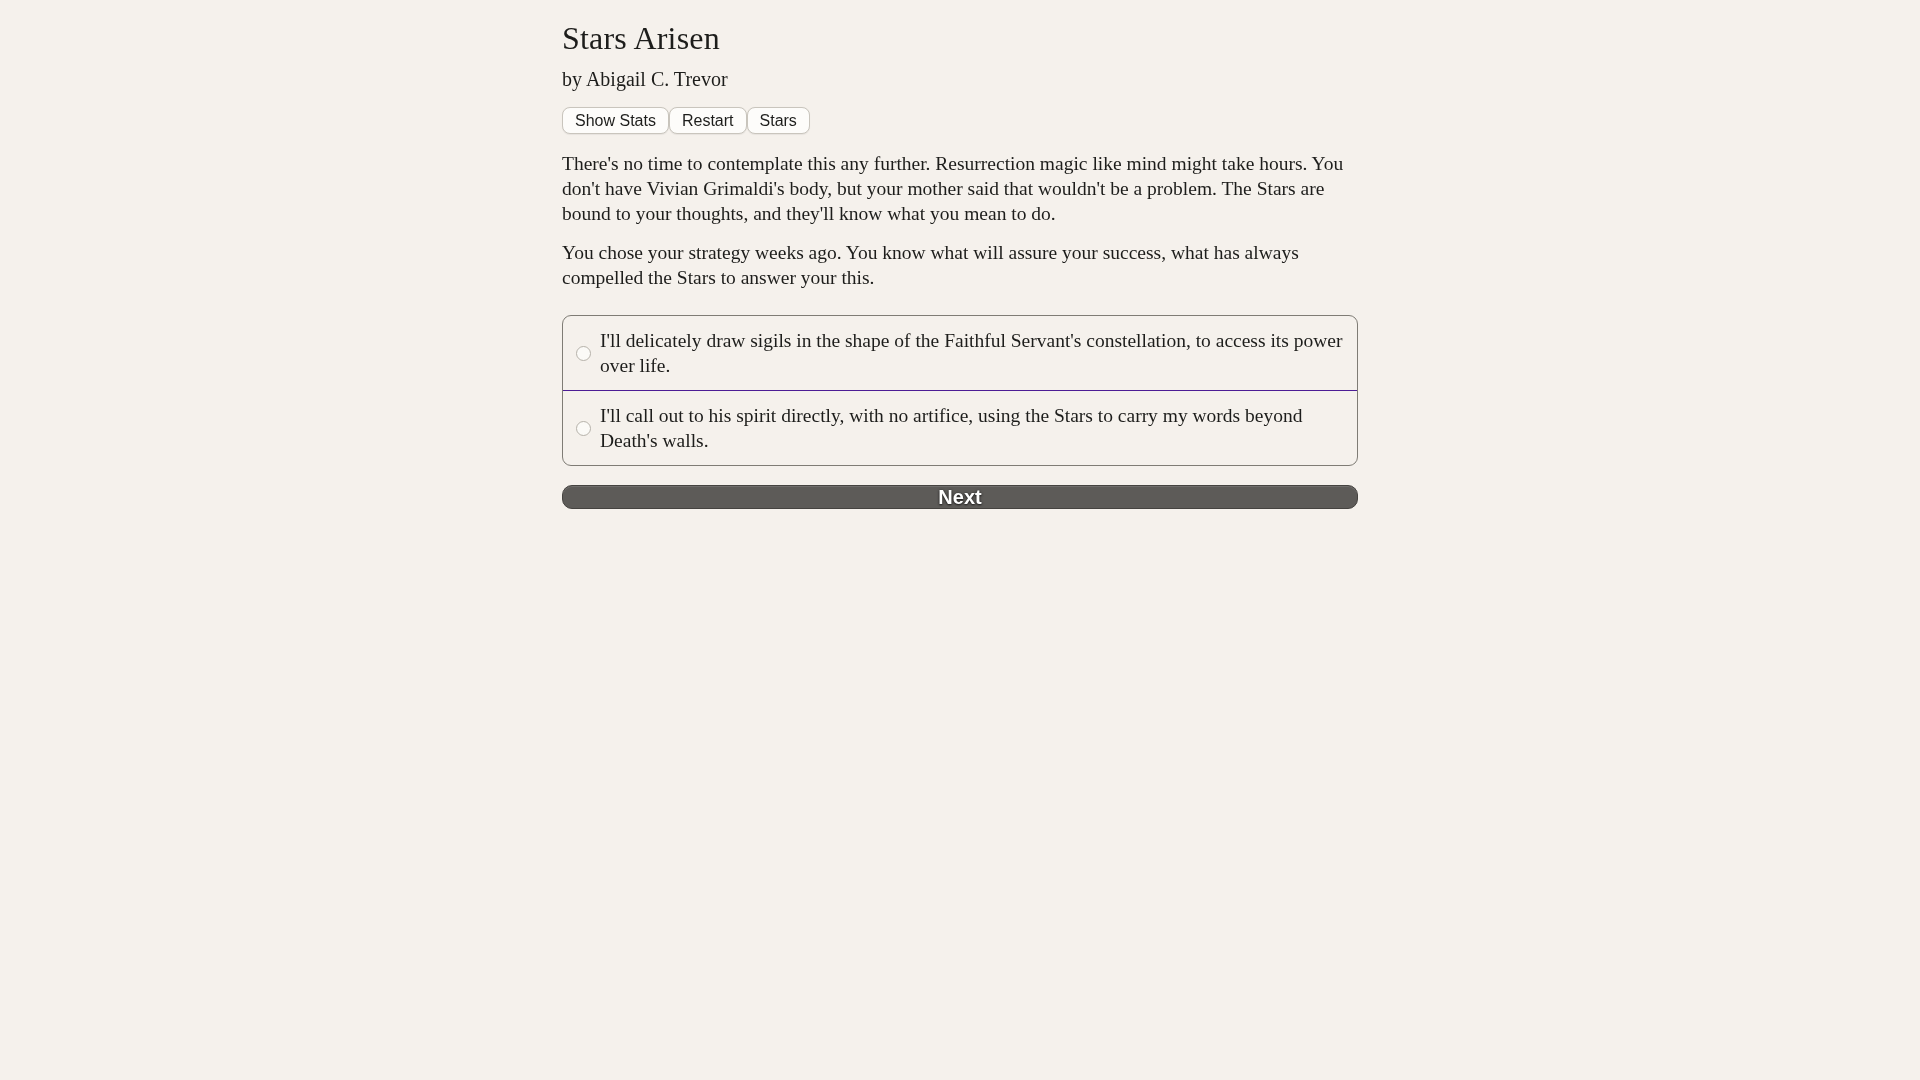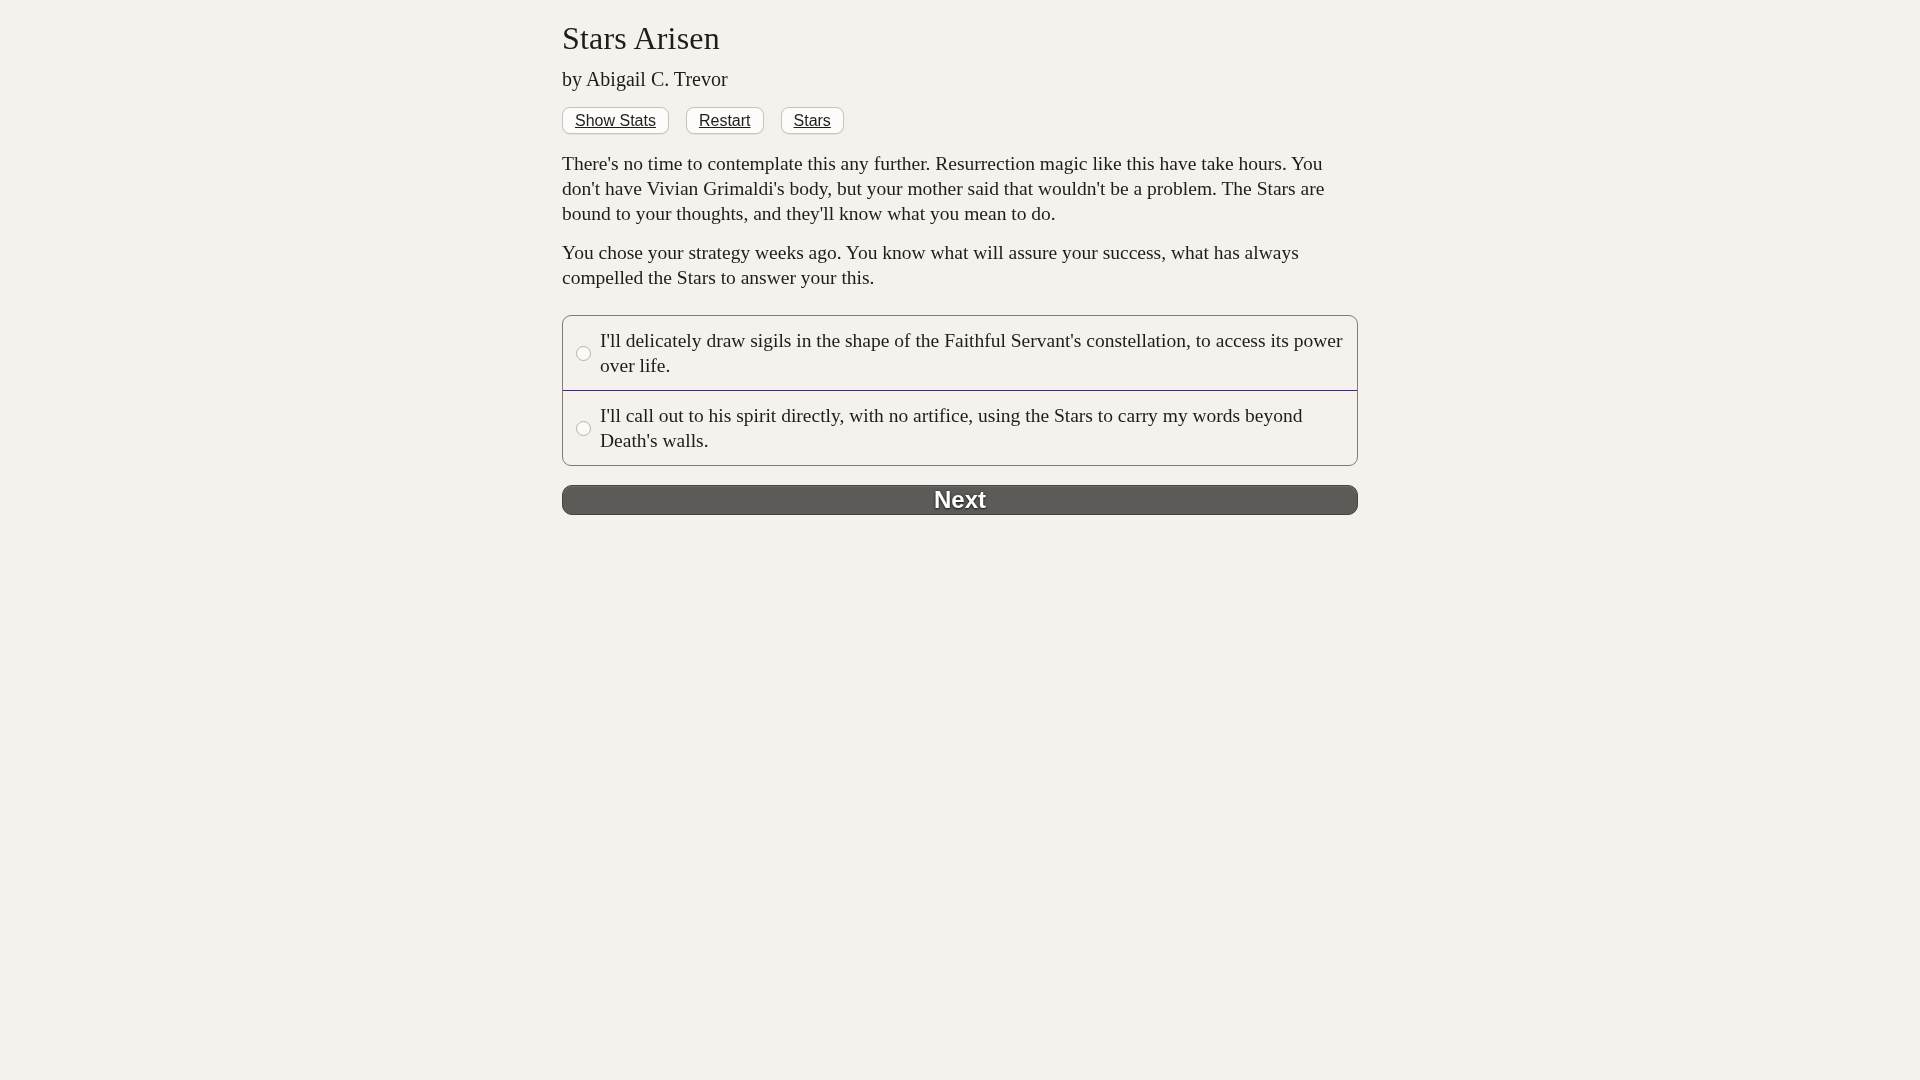--- a/index.html
+++ b/index.html
@@ -24,23 +24,21 @@
   }
   .game-author {
     font-family: "Liberation Serif", serif;
     font-size: 20px;
     font-weight: 400;
     line-height: 26px;
     margin-top: 12px;
   }
   .toolbar {
     display: flex;
-    gap: 17px;
     margin-top: 15px;
-    text-decoration: underline;
   }
   .toolbar button {
     font-family: "Liberation Sans", sans-serif;
     font-size: 16px;
     font-weight: 500;
     color: #1d1d1b;
     background: #fdfcfa;
     border: 1px solid #c9c5bd;
     border-radius: 8px;
     height: 27px;
@@ -96,28 +94,28 @@
   .choice-label {
     font-size: 19.5px;
     line-height: 25px;
     padding: 12px 0;
   }
   .next-button {
     display: flex;
     align-items: center;
     justify-content: center;
     width: 100%;
-    height: 30px;
+    height: 24px;
     margin-top: 19px;
     background: #5d5b58;
     border: 1px solid #454340;
     border-radius: 10px;
     cursor: pointer;
     font-family: "Liberation Sans", sans-serif;
-    font-size: 24px;
+    font-size: 20px;
     font-weight: 700;
     color: #ffffff;
     text-shadow: 0 1px 2px rgba(0,0,0,0.65), 0 0 3px rgba(0,0,0,0.4);
     box-shadow: inset 0 1px 0 rgba(255,255,255,0.12);
   }
 </style>
 </head>
 <body>
 
 <div class="content">
@@ -125,21 +123,21 @@
   <h1 class="game-title">Stars Arisen</h1>
   <div class="game-author">by Abigail C. Trevor</div>
 
   <div class="toolbar">
     <button>Show Stats</button>
     <button>Restart</button>
     <button>Stars</button>
   </div>
 
   <div class="story">
-    <p>There's no time to contemplate this any further. Resurrection magic like this have take hours. You don't have Vivian Grimaldi's body, but your mother said that wouldn't be a problem. The Stars are bound to your thoughts, and they'll know what you mean to do.</p>
+    <p>There's no time to contemplate this any further. Resurrection magic like mind might take hours. You don't have Vivian Grimaldi's body, but your mother said that wouldn't be a problem. The Stars are bound to your thoughts, and they'll know what you mean to do.</p>
     <p>You chose your strategy weeks ago. You know what will assure your success, what has always compelled the Stars to answer your this.</p>
   </div>
 
   <div class="choice-box">
     <div class="choice-row">
       <span class="radio"></span>
       <span class="choice-label">I'll delicately draw sigils in the shape of the Faithful Servant's constellation, to access its power over life.</span>
     </div>
     <div class="choice-row">
       <span class="radio"></span>

